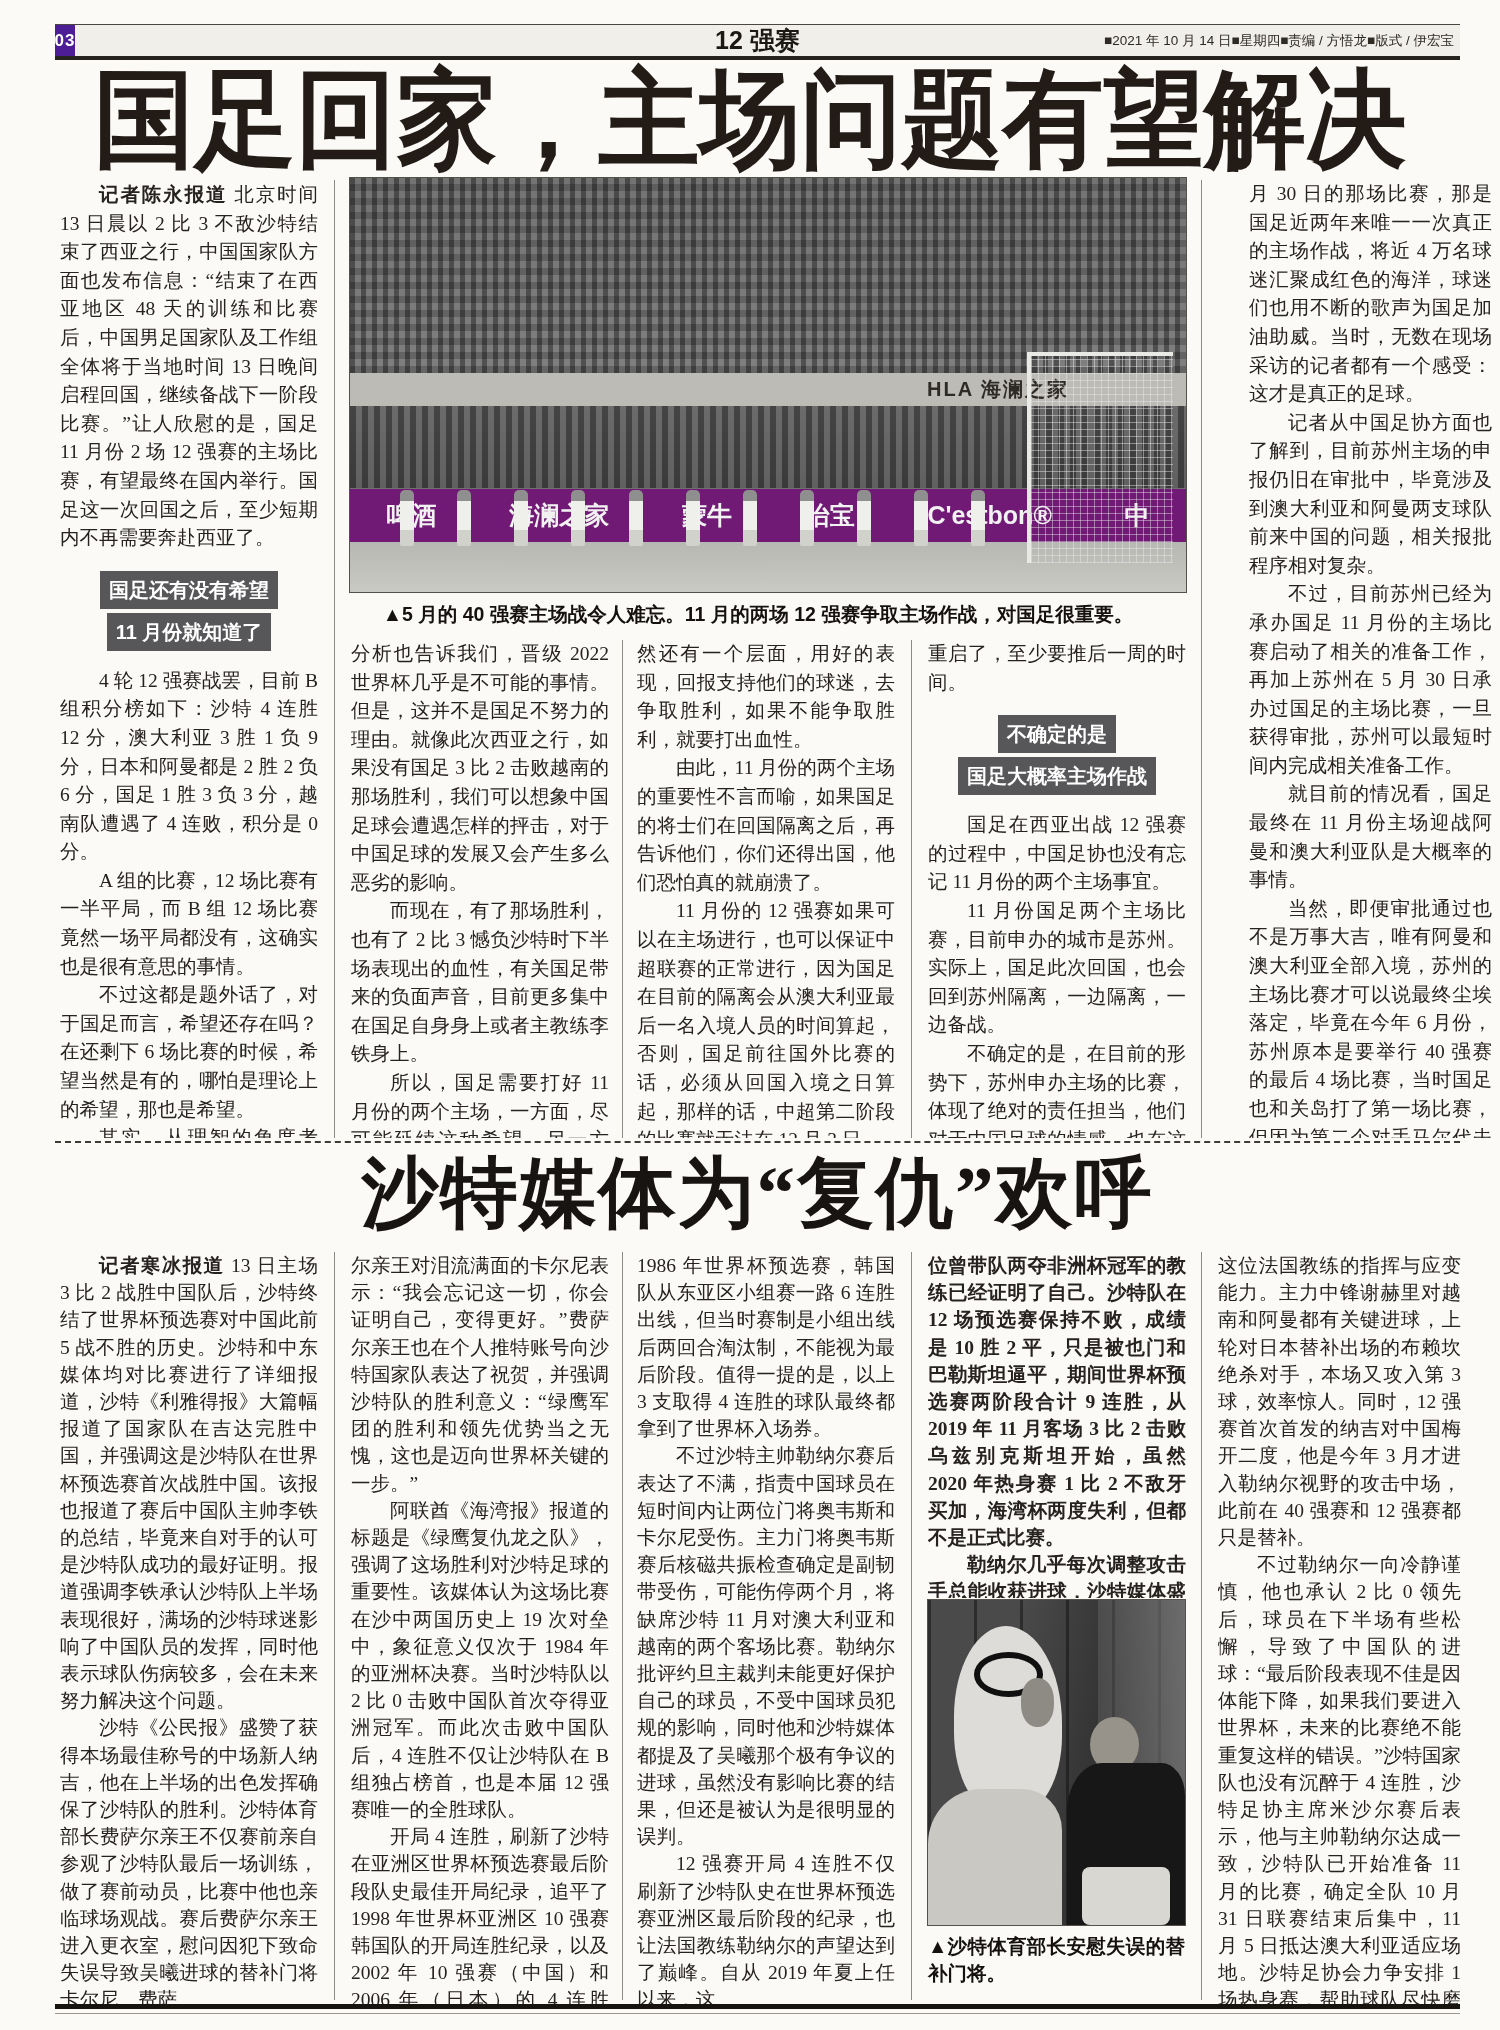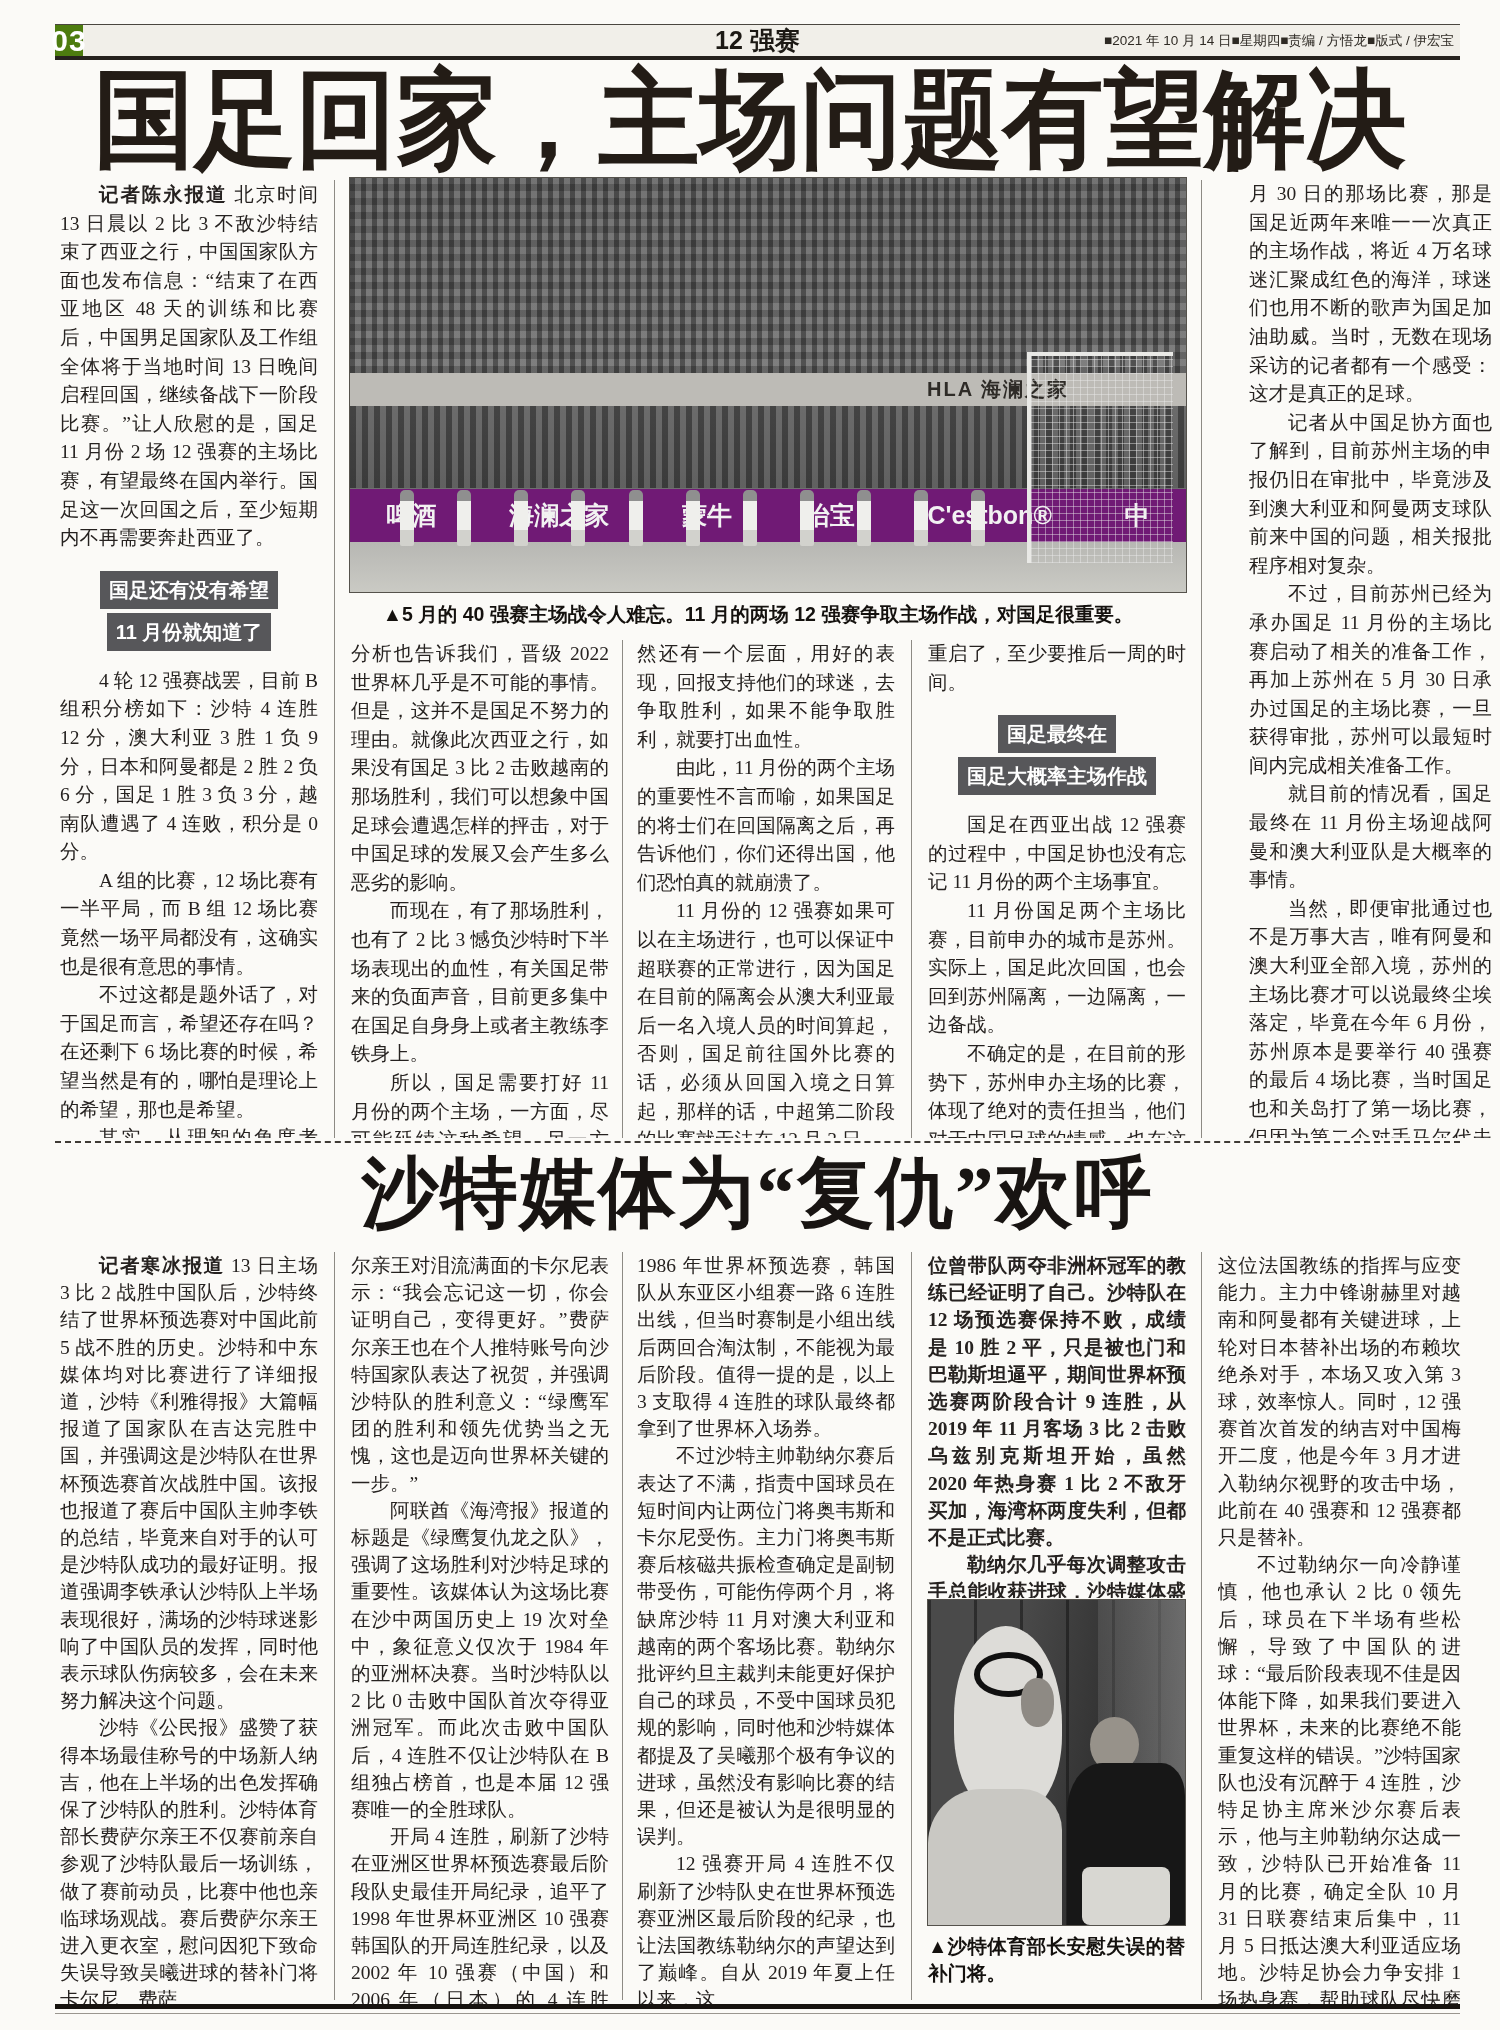--- a/index.html
+++ b/index.html
@@ -4,21 +4,21 @@
 <style>
   html,body{margin:0;padding:0;background:#e8e6e1;}
   .page{position:relative;width:1500px;height:2030px;margin:0 auto;background:#fbfaf7;
         font-family:"Liberation Serif","DejaVu Serif",serif;color:#211d1a;overflow:hidden;}
   .abs{position:absolute;}
   .sans{font-family:"Liberation Sans","DejaVu Sans",sans-serif;}
 
   
   .hdr{top:24px;left:55px;width:1405px;height:31px;border-top:1px solid #4a463f;
        border-bottom:4px solid #26221d;background:#f1efe9;display:flex;align-items:center;}
-  .pagenum{width:28px;height:31px;background:#4d7c0f;color:#fff;font-weight:bold;font-size:30px;
+  .pagenum{width:20px;height:31px;background:#4c1d95;color:#fff;font-weight:bold;font-size:17px;
            display:flex;align-items:center;justify-content:center;letter-spacing:1px;}
   .section-title{position:absolute;left:0;right:0;text-align:center;font-weight:bold;font-size:25px;color:#1c1914;}
   .credits{position:absolute;right:6px;font-size:13.5px;color:#2b2username7 23;color:#2e2a24;}
 
   
   .headline1{top:64px;left:40px;width:1420px;height:104px;text-align:center;white-space:nowrap;
              font-weight:900;font-size:101px;line-height:104px;color:#231c16;letter-spacing:0px;
              transform:scaleY(1.06);transform-origin:center top;}
   .headline2{top:1150px;left:55px;width:1405px;text-align:center;font-weight:bold;font-size:77px;
              line-height:86px;color:#181412;letter-spacing:2px;}
@@ -157,21 +157,21 @@
 
   <div class="abs col" style="left:637px;top:640px;width:258px;height:498px;">
     <p class="cont">然还有一个层面，用好的表现，回报支持他们的球迷，去争取胜利，如果不能争取胜利，就要打出血性。</p>
     <p>由此，11 月份的两个主场的重要性不言而喻，如果国足的将士们在回国隔离之后，再告诉他们，你们还得出国，他们恐怕真的就崩溃了。</p>
     <p>11 月份的 12 强赛如果可以在主场进行，也可以保证中超联赛的正常进行，因为国足在目前的隔离会从澳大利亚最后一名入境人员的时间算起，否则，国足前往国外比赛的话，必须从回国入境之日算起，那样的话，中超第二阶段的比赛就无法在 12 月 3 日</p>
   </div>
 
   <div class="abs col" style="left:928px;top:640px;width:258px;height:498px;">
     <p class="cont">重启了，至少要推后一周的时间。</p>
     <div class="kicker-wrap">
-      <span class="kicker">国足最终在</span><br>
+      <span class="kicker">不确定的是</span><br>
       <span class="kicker">国足大概率主场作战</span>
     </div>
     <p>国足在西亚出战 12 强赛的过程中，中国足协也没有忘记 11 月份的两个主场事宜。</p>
     <p>11 月份国足两个主场比赛，目前申办的城市是苏州。实际上，国足此次回国，也会回到苏州隔离，一边隔离，一边备战。</p>
     <p>不确定的是，在目前的形势下，苏州申办主场的比赛，体现了绝对的责任担当，他们对于中国足球的情感，也在这一件事情上体现得淋漓尽致。实际上，更多的球迷恐怕忘不了今年 5</p>
   </div>
 
   <div class="abs col" style="left:1218px;top:180px;width:243px;height:958px;margin-left:31px;">
     <p class="cont">月 30 日的那场比赛，那是国足近两年来唯一一次真正的主场作战，将近 4 万名球迷汇聚成红色的海洋，球迷们也用不断的歌声为国足加油助威。当时，无数在现场采访的记者都有一个感受：这才是真正的足球。</p>
     <p>记者从中国足协方面也了解到，目前苏州主场的申报仍旧在审批中，毕竟涉及到澳大利亚和阿曼两支球队前来中国的问题，相关报批程序相对复杂。</p>

